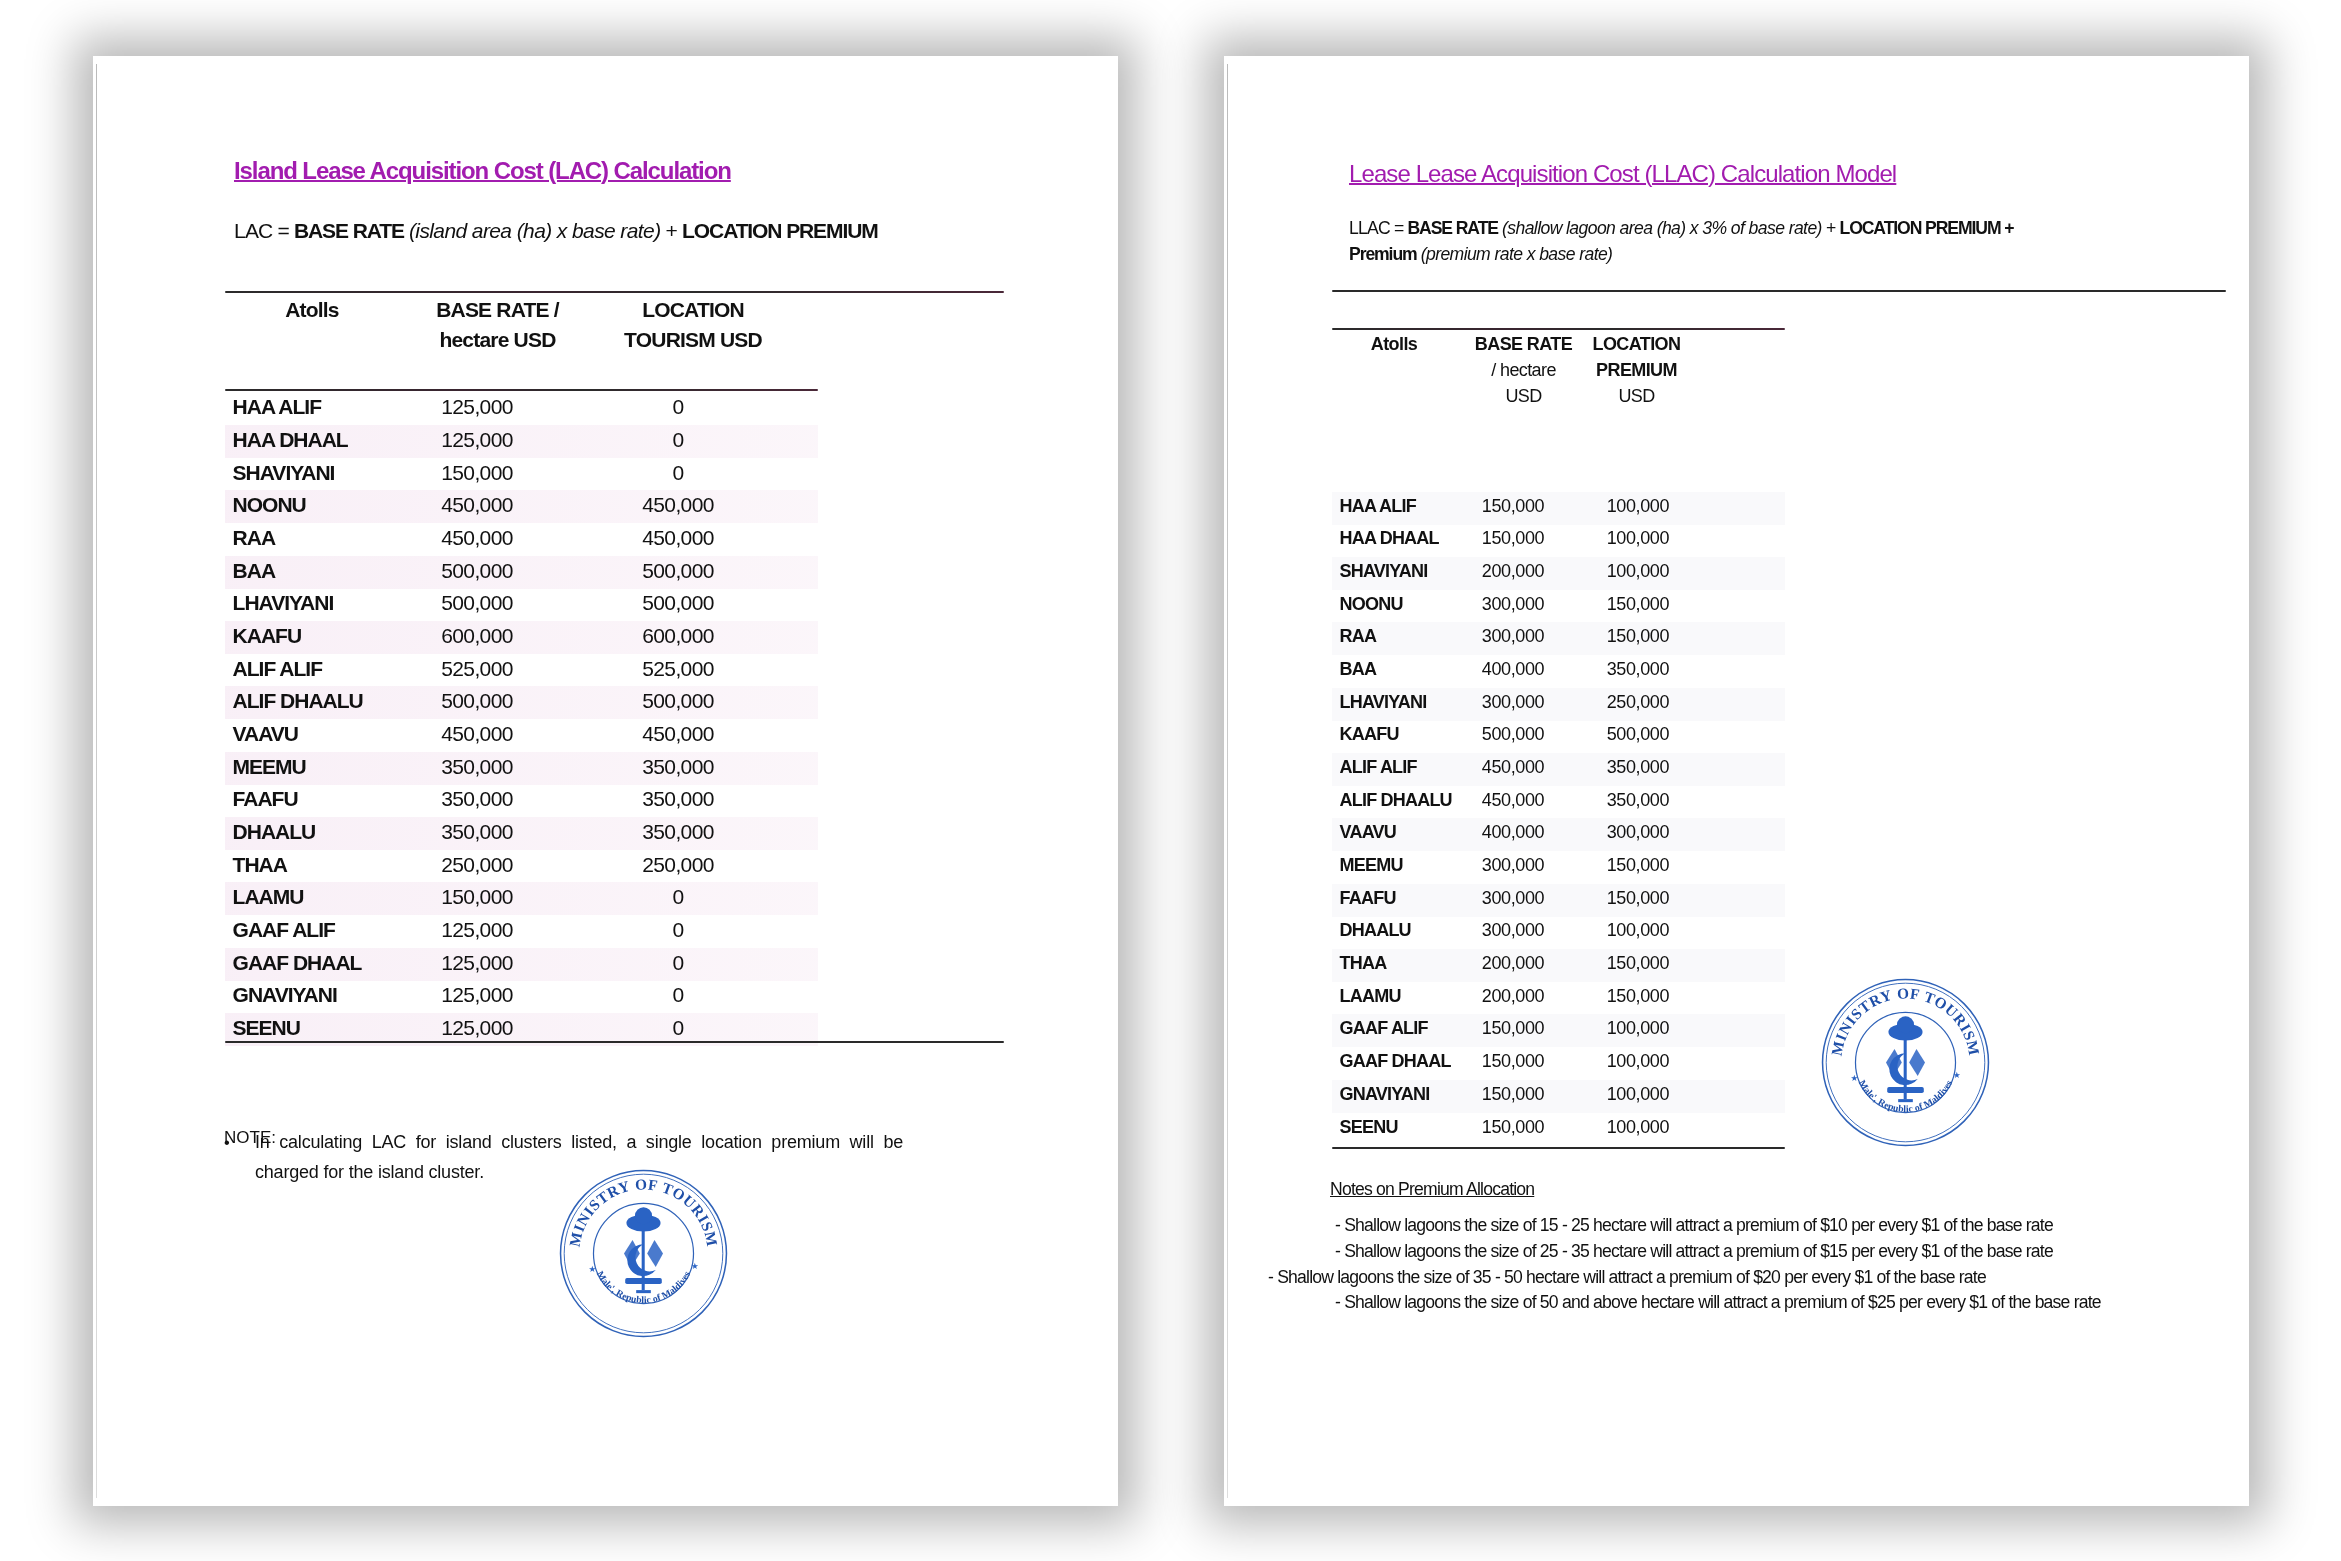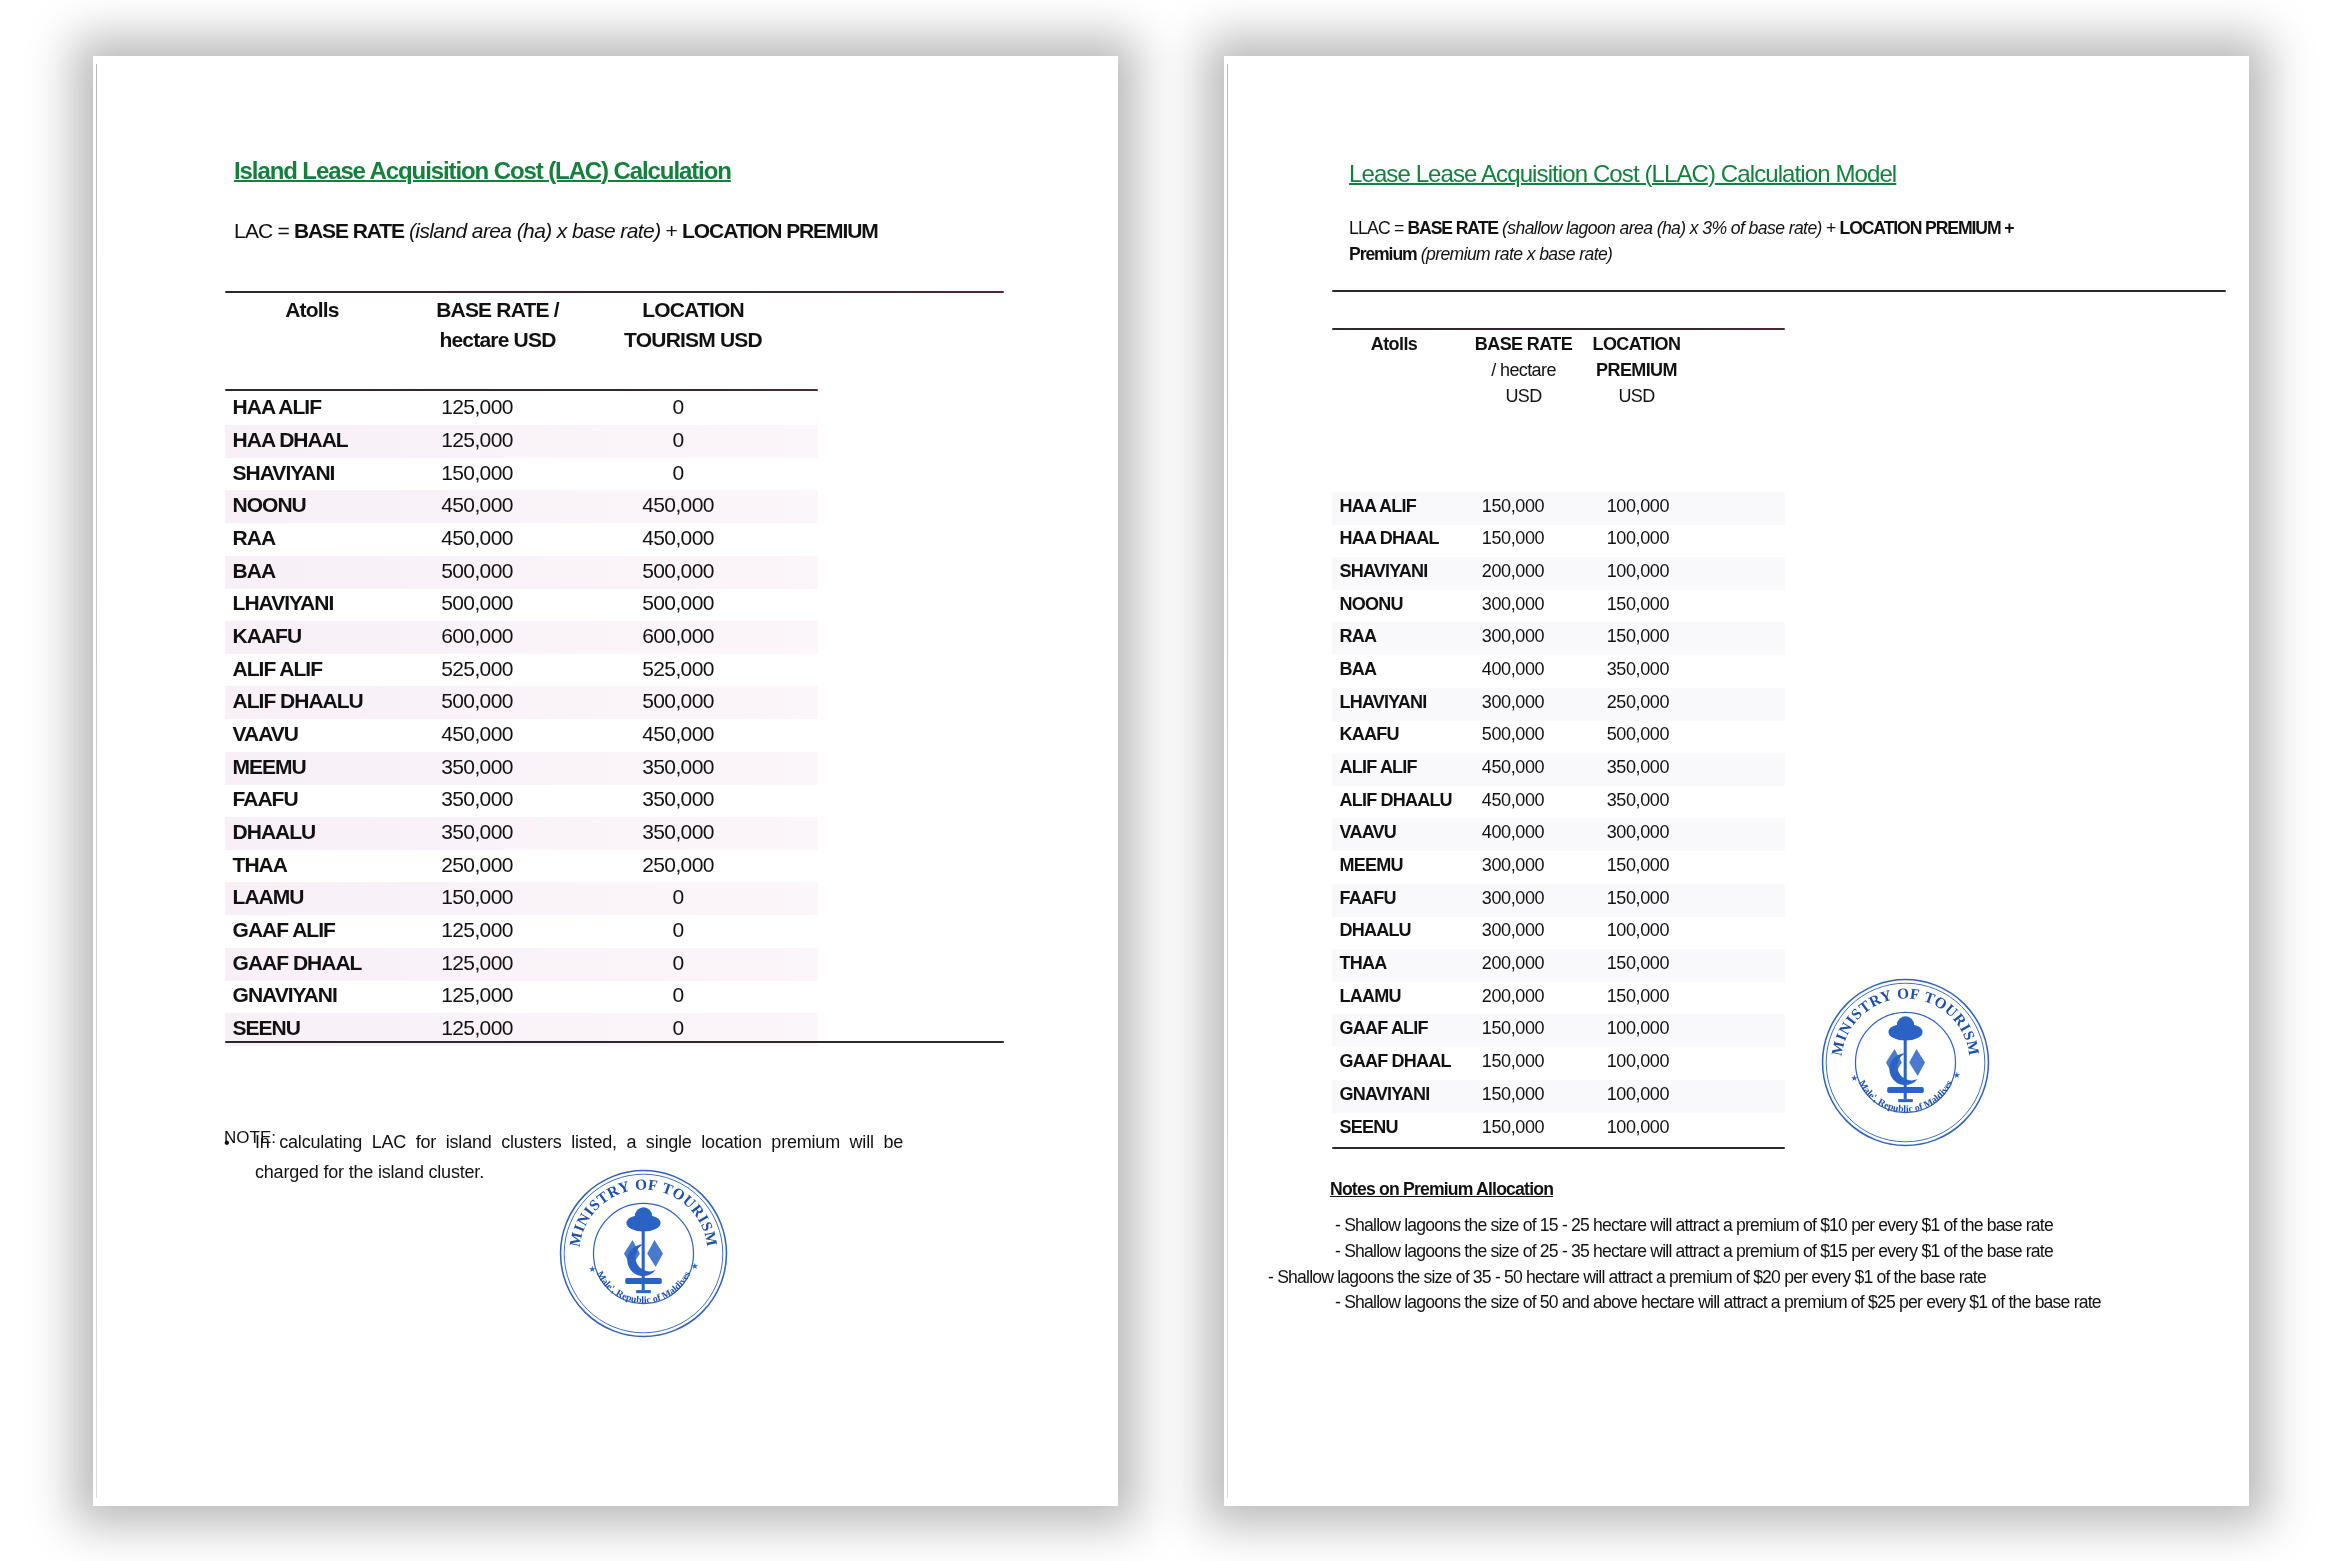--- a/index.html
+++ b/index.html
@@ -16,21 +16,21 @@
   }
   #page-left { left: 93px; }
   #page-right { left: 1224px; }
   .page::before {
     content: ""; position: absolute; left: 2.5px; top: 7.6px; bottom: 7.6px; width: 1.9px;
     background: linear-gradient(#bbb, #ddd);
   }
   .abs { position: absolute; white-space: nowrap; }
   .title {
     font-size: 24px; text-decoration: underline; font-weight: normal;
-    letter-spacing: -0.9px; color: #15803d; text-decoration-thickness: 1.9px; text-align: center;
+    letter-spacing: -0.9px; color: #a21caf; text-decoration-thickness: 1.9px; text-align: center;
   }
   .title.bold { font-weight: bold; letter-spacing: -1.1px; }
   .formula { font-size: 21px; letter-spacing: -0.8px; }
   .formula b { letter-spacing: -1.1px; }
   .formula i { letter-spacing: -0.6px; }
   .rule { position: absolute; height: 1.9px; background: #2a2a2a; border-radius: 1.3px; }
   .rule.pink { background: linear-gradient(90deg, #2b2b2b, #3a2530 40%, #2b2b2b 60%, #4a2838); }
 
   
   .lt-head { font-size: 21px; font-weight: bold; letter-spacing: -0.8px; text-align: center; line-height: 30px; }
@@ -47,21 +47,21 @@
   .rt-row { position: absolute; left: 1332px; width: 453px; height: 33px; }
   .rt-row:nth-child(odd) { background: rgba(246,246,250,0.7); }
   .rt-cell { position: absolute; top: 3.8px; font-size: 18px; letter-spacing: -0.4px; }
   .rt-name { left: 7.6px; font-weight: bold; letter-spacing: -0.8px; }
   .rt-base { left: 140px; width: 82px; text-align: center; }
   .rt-prem { left: 255px; width: 82px; text-align: right; }
 
   .note-head { font-size: 17px; }
   .note-text { font-size: 18px; line-height: 30px; white-space: normal; width: 648px; text-align: justify; letter-spacing: -0.2px; }
   .bullet { font-size: 16.4px; }
-  .notes-title { font-size: 17.6px; font-weight: bold; text-decoration: underline; letter-spacing: -0.8px; }
+  .notes-title { font-size: 17.6px; font-weight: normal; text-decoration: underline; letter-spacing: -0.8px; }
   .notes-line { font-size: 17.6px; letter-spacing: -0.8px; }
 
   .stamp { position: absolute; width: 183px; height: 183px; }
   .stamp svg { width: 100%; height: 100%; }
 </style>
 </head>
 <body>
 
 <div class="page" id="page-left"></div>
 

